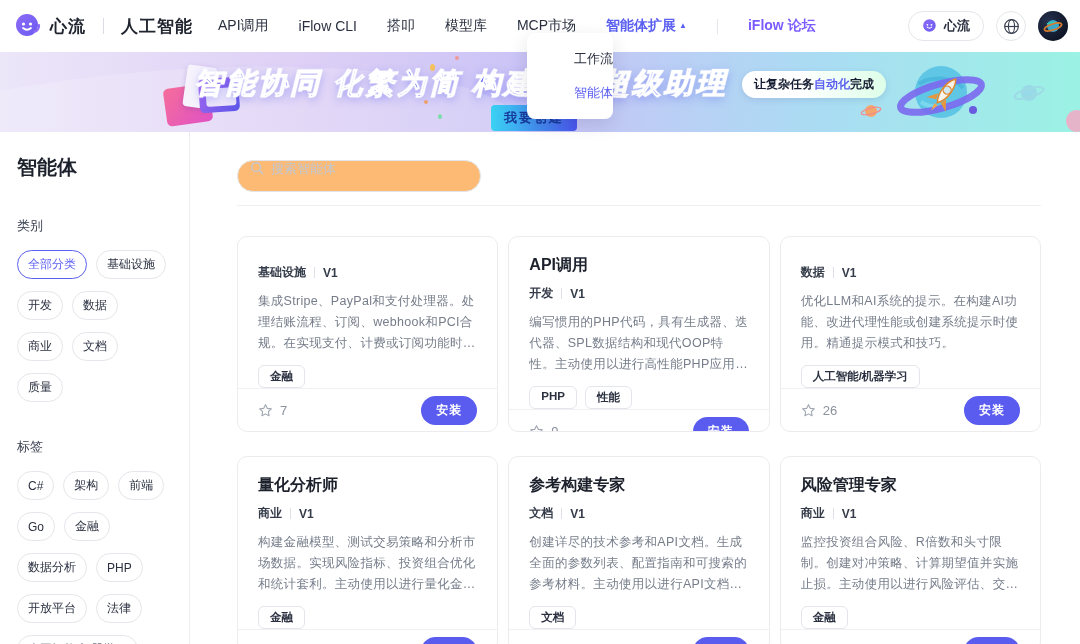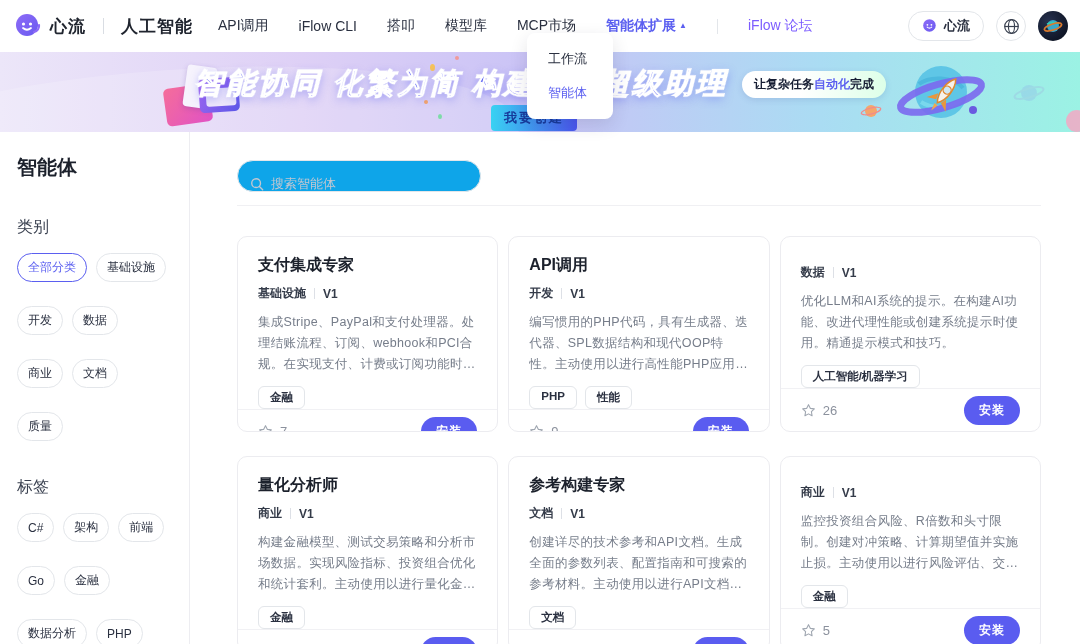--- a/index.html
+++ b/index.html
@@ -9,33 +9,33 @@
   
   .header { height:52px; display:flex; align-items:center; padding:0 12px 0 14px; background:#fff; position:relative; z-index:20; }
   .logo-wrap { display:flex; align-items:center; gap:8px; }
   .logo-icon { width:28px; height:28px; }
   .brand { font-size:17px; font-weight:700; letter-spacing:1px; }
   .brand-div { width:1px; height:16px; background:#d9dde3; margin:0 9px; }
   .brand-suffix { font-size:17px; font-weight:700; letter-spacing:1px; }
   .nav { display:flex; align-items:center; gap:30px; margin-left:25px;text-align:right; }
   .nav a { text-decoration:none; color:#2a3040; font-size:14px; font-weight:500; cursor:pointer; white-space:nowrap; }
   .nav a.active { color:#5b5ff0; font-weight:600; }
-  .nav a.forum { color:#7c5cff; font-weight:400; }
+  .nav a.forum { color:#7c5cff; font-weight:700; }
   .nav .caret { font-size:8px; vertical-align:2px; margin-left:3px; }
   .nav-div { width:1px; height:15px; background:#e3e6ea; }
   .header-right { margin-left:auto; display:flex; align-items:center; gap:12px; }
   .login-pill { display:flex; align-items:center; gap:6px; border:1px solid #e3e6ea; border-radius:15px; height:30px; padding:0 13px; cursor:pointer; background:#fff; }
   .login-pill span { font-size:13px; font-weight:600; color:#2a3040; }
   .round-btn { width:30px; height:30px; border:1px solid #e3e6ea; border-radius:50%; display:flex; align-items:center; justify-content:center; cursor:pointer; background:#fff; }
   .avatar { width:30px; height:30px; border-radius:50%; background:radial-gradient(circle at 35% 35%, #27314f, #101728 70%); display:flex; align-items:center; justify-content:center; cursor:pointer; overflow:hidden; }
 
   
   .dropdown { position:absolute; left:527px; top:33px; width:86px; background:#fff; border-radius:8px;
     box-shadow:0 6px 18px rgba(30,35,60,.12); padding:9px 0; z-index:60; }
-  .dropdown a { display:block; padding:8px 0 8px 21px; font-size:13px; color:#2a3040; text-decoration:none; cursor:pointer; white-space:nowrap; }
+  .dropdown a { display:block; padding:8px 0 8px 21px; font-size:13px; color:#2a3040; text-decoration:none; cursor:pointer; white-space:nowrap;text-align:right; }
   .dropdown a.active { color:#5b5ff0; }
 
   
   .banner { position:relative; height:80px; overflow:hidden;
     background:linear-gradient(90deg,#ece6f9 0%,#ded0f6 28%,#c9c3f6 50%,#aadcf3 76%,#9bf2e4 100%); }
   .banner-row { position:absolute; left:0; right:0; top:12px; display:flex; align-items:center; justify-content:center; gap:14px; }
   .headline { font-size:29px; font-weight:900; font-style:italic; letter-spacing:3px; color:#4d53f0;
     -webkit-text-stroke:1px #ffffff; text-shadow:0 0 2px #fff, 0 3px 8px rgba(77,83,240,.5); white-space:nowrap; }
   .badge { background:linear-gradient(90deg,#ffffff 40%,#ddffe8 100%); border-radius:14px; padding:5px 12px;
     font-size:12px; font-weight:700; color:#161d33; white-space:nowrap; box-shadow:0 2px 6px rgba(60,70,150,.15);text-align:right; }
@@ -53,27 +53,27 @@
   .deco-planet { position:absolute; left:895px; top:2px; width:92px; height:80px; }
   .deco-saturn-faint { position:absolute; left:1012px; top:28px; opacity:.35; }
   .mini-planet { position:absolute; left:860px; top:50px; }
   .dot { position:absolute; border-radius:50%; }
   .edge-pink { position:absolute; right:-8px; top:58px; width:22px; height:22px; border-radius:50%; background:#f9a4c2; opacity:.8; }
 
   
   .body-row { display:flex; height:512px; }
   .sidebar { width:190px; border-right:1px solid #ededf1; padding:22px 17px 0; flex:none; }
   .side-title { font-size:20px; font-weight:700; color:#1c212c; }
-  .group-label { font-size:16px; color:#3a4150; margin-top:36px; margin-bottom:15px; }
-  .pills { display:flex; flex-wrap:wrap; gap:24px 9px; }
+  .group-label { font-size:13px; color:#3a4150; margin-top:36px; margin-bottom:15px; }
+  .pills { display:flex; flex-wrap:wrap; gap:12px 9px; }
   .pill { border:1px solid #e3e6ea; border-radius:16px; padding:5px 10px; font-size:12px; color:#2a3040; background:#fff; cursor:pointer; white-space:nowrap; }
   .pill.active { border-color:#5b5ff0; color:#5b5ff0; }
 
   .content { flex:1; padding:28px 39px 0 47px; }
-  .search-box { width:244px; height:32px; border:1px solid #e3e6ea; border-radius:16px; display:flex; align-items:flex-end; padding:0 12px; gap:7px; background:#0ea5e9; }
+  .search-box { width:244px; height:32px; border:1px solid #e3e6ea; border-radius:16px; display:flex; align-items:flex-start; padding:0 12px; gap:7px; background:#fdba74; }
   .search-box input { border:none; outline:none; flex:1; font-size:13px; color:#2a3040; background:transparent; font-family:inherit; }
   .search-box input::placeholder { color:#c2c7d1; }
   .content-div { border-bottom:1px solid #f0f0f3; margin-top:13px; }
 
   .grid { margin-top:30px; display:grid; grid-template-columns:repeat(3,1fr); gap:24px 10px; }
   .card { border:1px solid #ececf0; border-radius:10px; background:#fff; height:196px; display:flex; flex-direction:column; overflow:hidden; }
   .card-body { padding:18px 20px 0; flex:1; }
   .card-title { font-size:16px; font-weight:700; color:#1c212c; }
   .card-meta { margin-top:9px; font-size:12px; font-weight:600; color:#343b49; display:flex; align-items:center; gap:8px; }
   .meta-div { width:1px; height:11px; background:#dde0e6; }
@@ -228,21 +228,20 @@
         <line x1="10.8" y1="10.8" x2="14.5" y2="14.5" stroke="#c2c7d1" stroke-width="1.6" stroke-linecap="round"></line>
       </svg>
       <input placeholder="搜索智能体" style="">
     </div>
     <div class="content-div"></div>
 
     <div class="grid">
 
       <div class="card">
         <div class="card-body">
-          <div class="card-title">支付集成专家</div>
           <div class="card-meta">
               <span>基础设施</span>
               <span class="meta-div"></span>
               <span>V1</span>
             </div>
           <div class="card-desc">集成Stripe、PayPal和支付处理器。处理结账流程、订阅、webhook和PCI合规。在实现支付、计费或订阅功能时主动使用。</div>
           <div class="card-tags">
               <span class="tag">金融</span>
             </div>
         </div>
@@ -348,20 +347,21 @@
                 <path d="M8 1.8l1.9 3.9 4.3.6-3.1 3 0.7 4.3L8 11.6l-3.8 2 0.7-4.3-3.1-3 4.3-.6z" fill="none" stroke="#a0a7b1" stroke-width="1.2" stroke-linejoin="round"></path>
               </svg>
               <span>9</span>
             </div>
           <button class="install-btn">安装</button>
         </div>
       </div>
 
       <div class="card">
         <div class="card-body">
+          <div class="card-title">风险管理专家</div>
           <div class="card-meta">
               <span>商业</span>
               <span class="meta-div"></span>
               <span>V1</span>
             </div>
           <div class="card-desc">监控投资组合风险、R倍数和头寸限制。创建对冲策略、计算期望值并实施止损。主动使用以进行风险评估、交易跟踪或投资组合保护。</div>
           <div class="card-tags">
               <span class="tag">金融</span>
             </div>
         </div>

